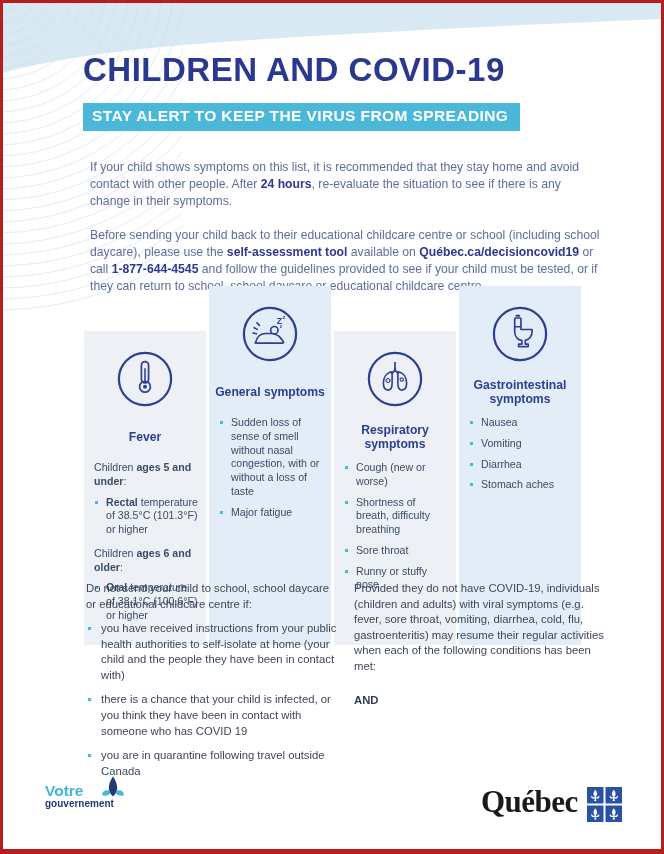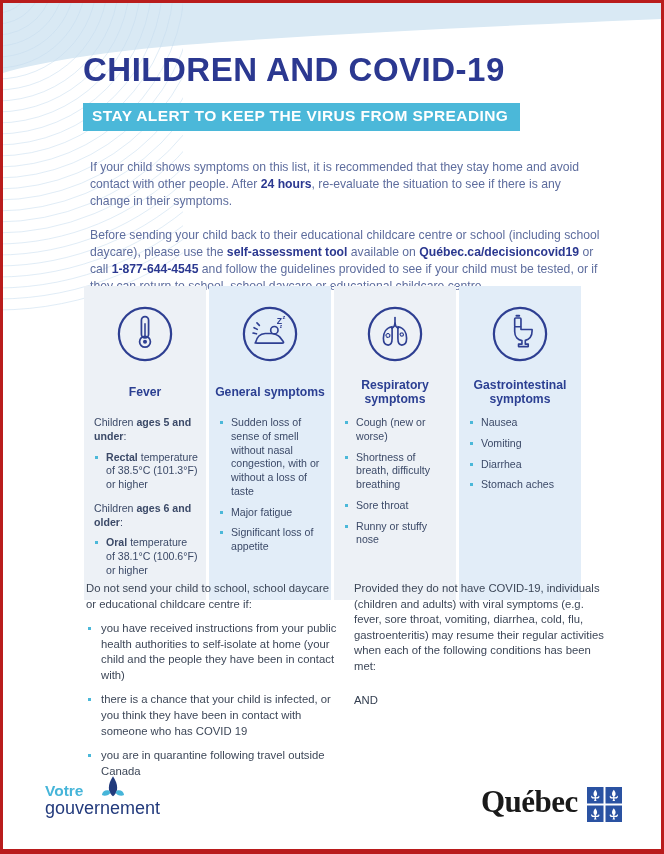--- a/index.html
+++ b/index.html
@@ -14,44 +14,44 @@
          letter-spacing:.5px;color:#2b3890;}
   .banner{position:absolute;left:80px;top:100px;background:#4bb8d9;color:#ffffff;
           font-size:15.5px;font-weight:bold;letter-spacing:.4px;padding:4px 12px 6px 9px;}
   
   .intro{position:absolute;left:80px;top:156px;width:512px;color:#5e6d9e;font-size:12.2px;line-height:1.4;margin-left:7px;}
   .intro p{margin:0 0 17px 0;}
   .intro b{color:#2b3890;}
   
   .panel{position:absolute;left:81px;top:283px;display:flex;gap:3px;align-items:stretch;}
   .col{width:122px;min-height:285px;padding-bottom:12px;}
-  .col.alt1{background:#edf1f6;}
+  .col.alt1{background:#edf1f6;margin-top:45px;}
   .col.alt2{background:#e2edf8;}
   .icon-wrap{width:58px;height:58px;margin:19px auto 0 auto;}
   .col-head{min-height:34px;margin-top:12px;display:flex;align-items:center;justify-content:center;
             text-align:center;color:#2b3f92;font-weight:bold;font-size:12.2px;line-height:1.15;padding:0 6px;}
   .col-body{margin-top:7px;padding:0 8px 0 10px;font-size:10.6px;line-height:1.3;color:#3c4a68;}
   .col-body p.grp{margin:0 0 7px 0;}
   .col-body ul{list-style:none;margin:0 0 10px 0;padding:0;}
   .col-body li{position:relative;padding-left:12px;margin-bottom:7px;}
   .col-body li::before{content:"";position:absolute;left:1px;top:5px;width:3px;height:3px;background:#4bb8d9;}
   
   .bottom{position:absolute;left:83px;top:578px;display:flex;gap:16px;font-size:11.3px;
           line-height:1.38;color:#3d4758;}
   .bcol-left{width:252px;}
   .bcol-right{width:260px;}
   .bottom p.lead{margin:0 0 9px 0;}
   .bottom ul{list-style:none;margin:0;padding:0;}
   .bottom li{position:relative;padding-left:15px;margin-bottom:9px;}
   .bottom li::before{content:"";position:absolute;left:2px;top:6px;width:3px;height:3px;background:#4bb8d9;}
-  .and{font-weight:normal;color:#333e50;margin:19px 0 9px 0;}
+  .and{font-weight:bold;color:#333e50;margin:19px 0 9px 0;}
   
   .gov-logo{position:absolute;left:42px;top:780px;line-height:1.05;}
   .gov-line1{color:#46b5d9;font-size:15.5px;font-weight:bold;}
-  .gov-line2{color:#223a7c;font-size:18px;font-weight:normal;text-align:center;}
+  .gov-line2{color:#223a7c;font-size:10px;font-weight:bold;text-align:center;}
   .gov-fleur{position:absolute;left:56px;top:-8px;}
   .qc-logo{position:absolute;left:478px;top:781px;display:flex;align-items:flex-start;}
   .qc-word{font-family:"Liberation Serif",serif;font-size:31px;font-weight:600;color:#1a1a1a;letter-spacing:-.5px;}
   .qc-flag{margin-left:9px;margin-top:3px;}
   svg{display:block;}
 </style>
 </head>
 <body>
 
 <div class="frame">
@@ -137,21 +137,20 @@
             <text x="37" y="19.5" font-size="9" font-weight="bold" fill="#2e3f92" stroke="none">Z</text>
             <text x="43" y="14" font-size="6" font-weight="bold" fill="#2e3f92" stroke="none">z</text>
             <text x="40" y="24" font-size="5" font-weight="bold" fill="#2e3f92" stroke="none">z</text>
           </svg>
         </div>
         <div class="col-head">General symptoms</div>
         <div class="col-body">
           <ul>
             <li>Sudden loss of sense of smell without nasal congestion, with or without a loss of taste</li>
             <li>Major fatigue</li>
-            <li>Significant loss of appetite</li>
           </ul>
         </div>
       </div>
 
       <div class="col alt1">
         <div class="icon-wrap">
           <svg viewBox="0 0 60 60" width="58" height="58" fill="none" stroke="#2e3f92" stroke-width="1.7" stroke-linecap="round">
             <circle cx="30" cy="30" r="27" stroke-width="2.3"></circle>
             <path d="M30,13 L30,19"></path>
             <path d="M30,19 C30,22 28.5,23 26.8,24"></path>

